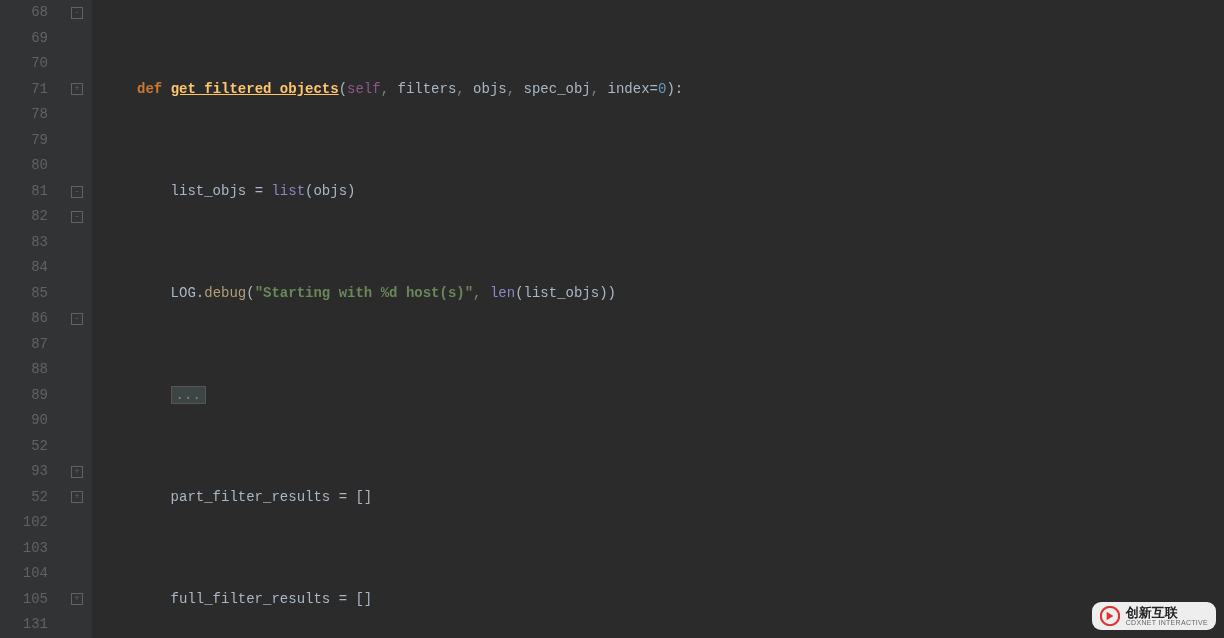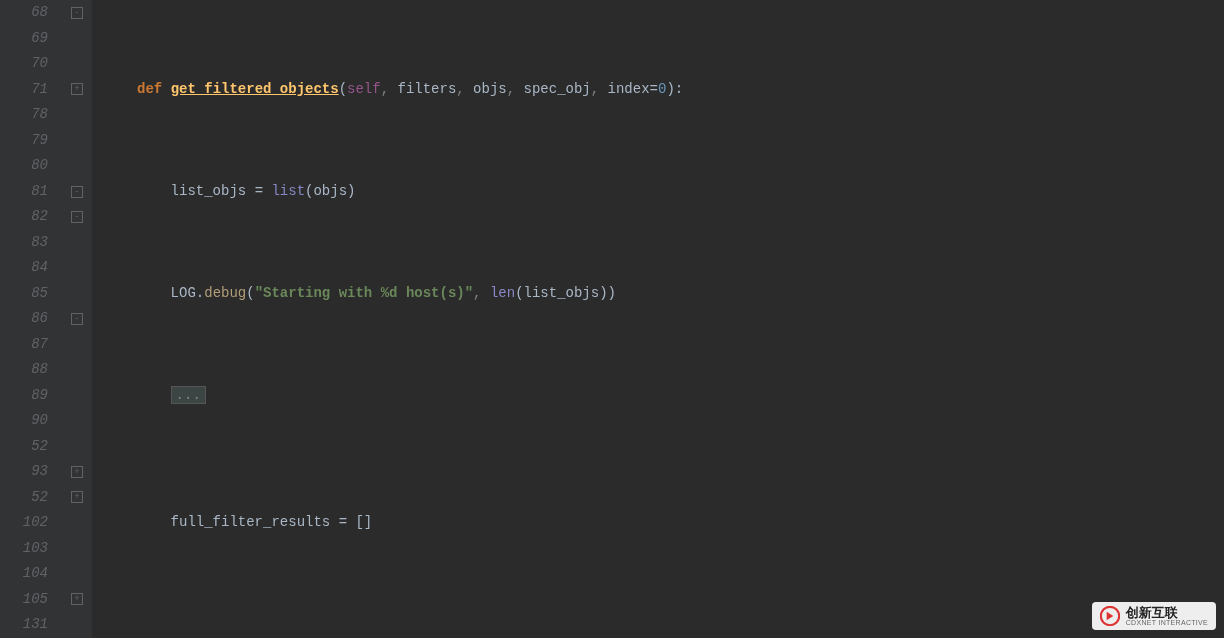--- a/index.html
+++ b/index.html
@@ -23,21 +23,20 @@
     width: 68px;
     background: #313335;
     color: #606366;
     text-align: right;
     padding-right: 20px;
     user-select: none;
     flex-shrink: 0;
   }
   .gutter div {
     height: 25.5px;
-    font-style: italic;
   }
   .fold-col {
     width: 24px;
     background: #313335;
     flex-shrink: 0;
     position: relative;
   }
   .fold-mark {
     position: absolute;
     left: 3px;
@@ -78,21 +77,21 @@
 
   .watermark {
     position: absolute;
     bottom: 8px;
     right: 8px;
     background: rgba(255,255,255,0.92);
     color: #333;
     font-family: Arial, sans-serif;
     font-size: 11px;
     padding: 4px 8px;
-    border-radius: 4px;
+    border-radius: 9px;
     display: flex;
     align-items: center;
     gap: 6px;
   }
   .watermark .logo {
     width: 20px;
     height: 20px;
     position: relative;
   }
   .watermark .logo svg { width: 20px; height: 20px; }
@@ -147,20 +146,21 @@
   <div class="code">
     
     <div class="line"><span class="kw">def</span> <span class="fn underlined">get_filtered_objects</span><span>(</span><span class="self">self</span><span class="dim">, </span><span class="param">filters</span><span class="dim">, </span><span class="param">objs</span><span class="dim">, </span><span class="param">spec_obj</span><span class="dim">, </span><span class="param">index</span><span>=</span><span class="num">0</span><span>):</span></div>
     
     <div class="line">    <span>list_objs </span><span>= </span><span class="builtin">list</span><span>(</span><span>objs</span><span>)</span></div>
     
     <div class="line">    <span>LOG</span><span>.</span><span class="call">debug</span><span>(</span><span class="str">"Starting with %d host(s)"</span><span class="dim">, </span><span class="builtin">len</span><span>(</span><span>list_objs</span><span>))</span></div>
     
     <div class="line">    <span class="fold-box">...</span></div>
     
+    <div class="line">    <span>part_filter_results </span><span>= </span><span>[]</span></div>
     
     <div class="line">    <span>full_filter_results </span><span>= </span><span>[]</span></div>
     
     
     
     
     
     
     
     

